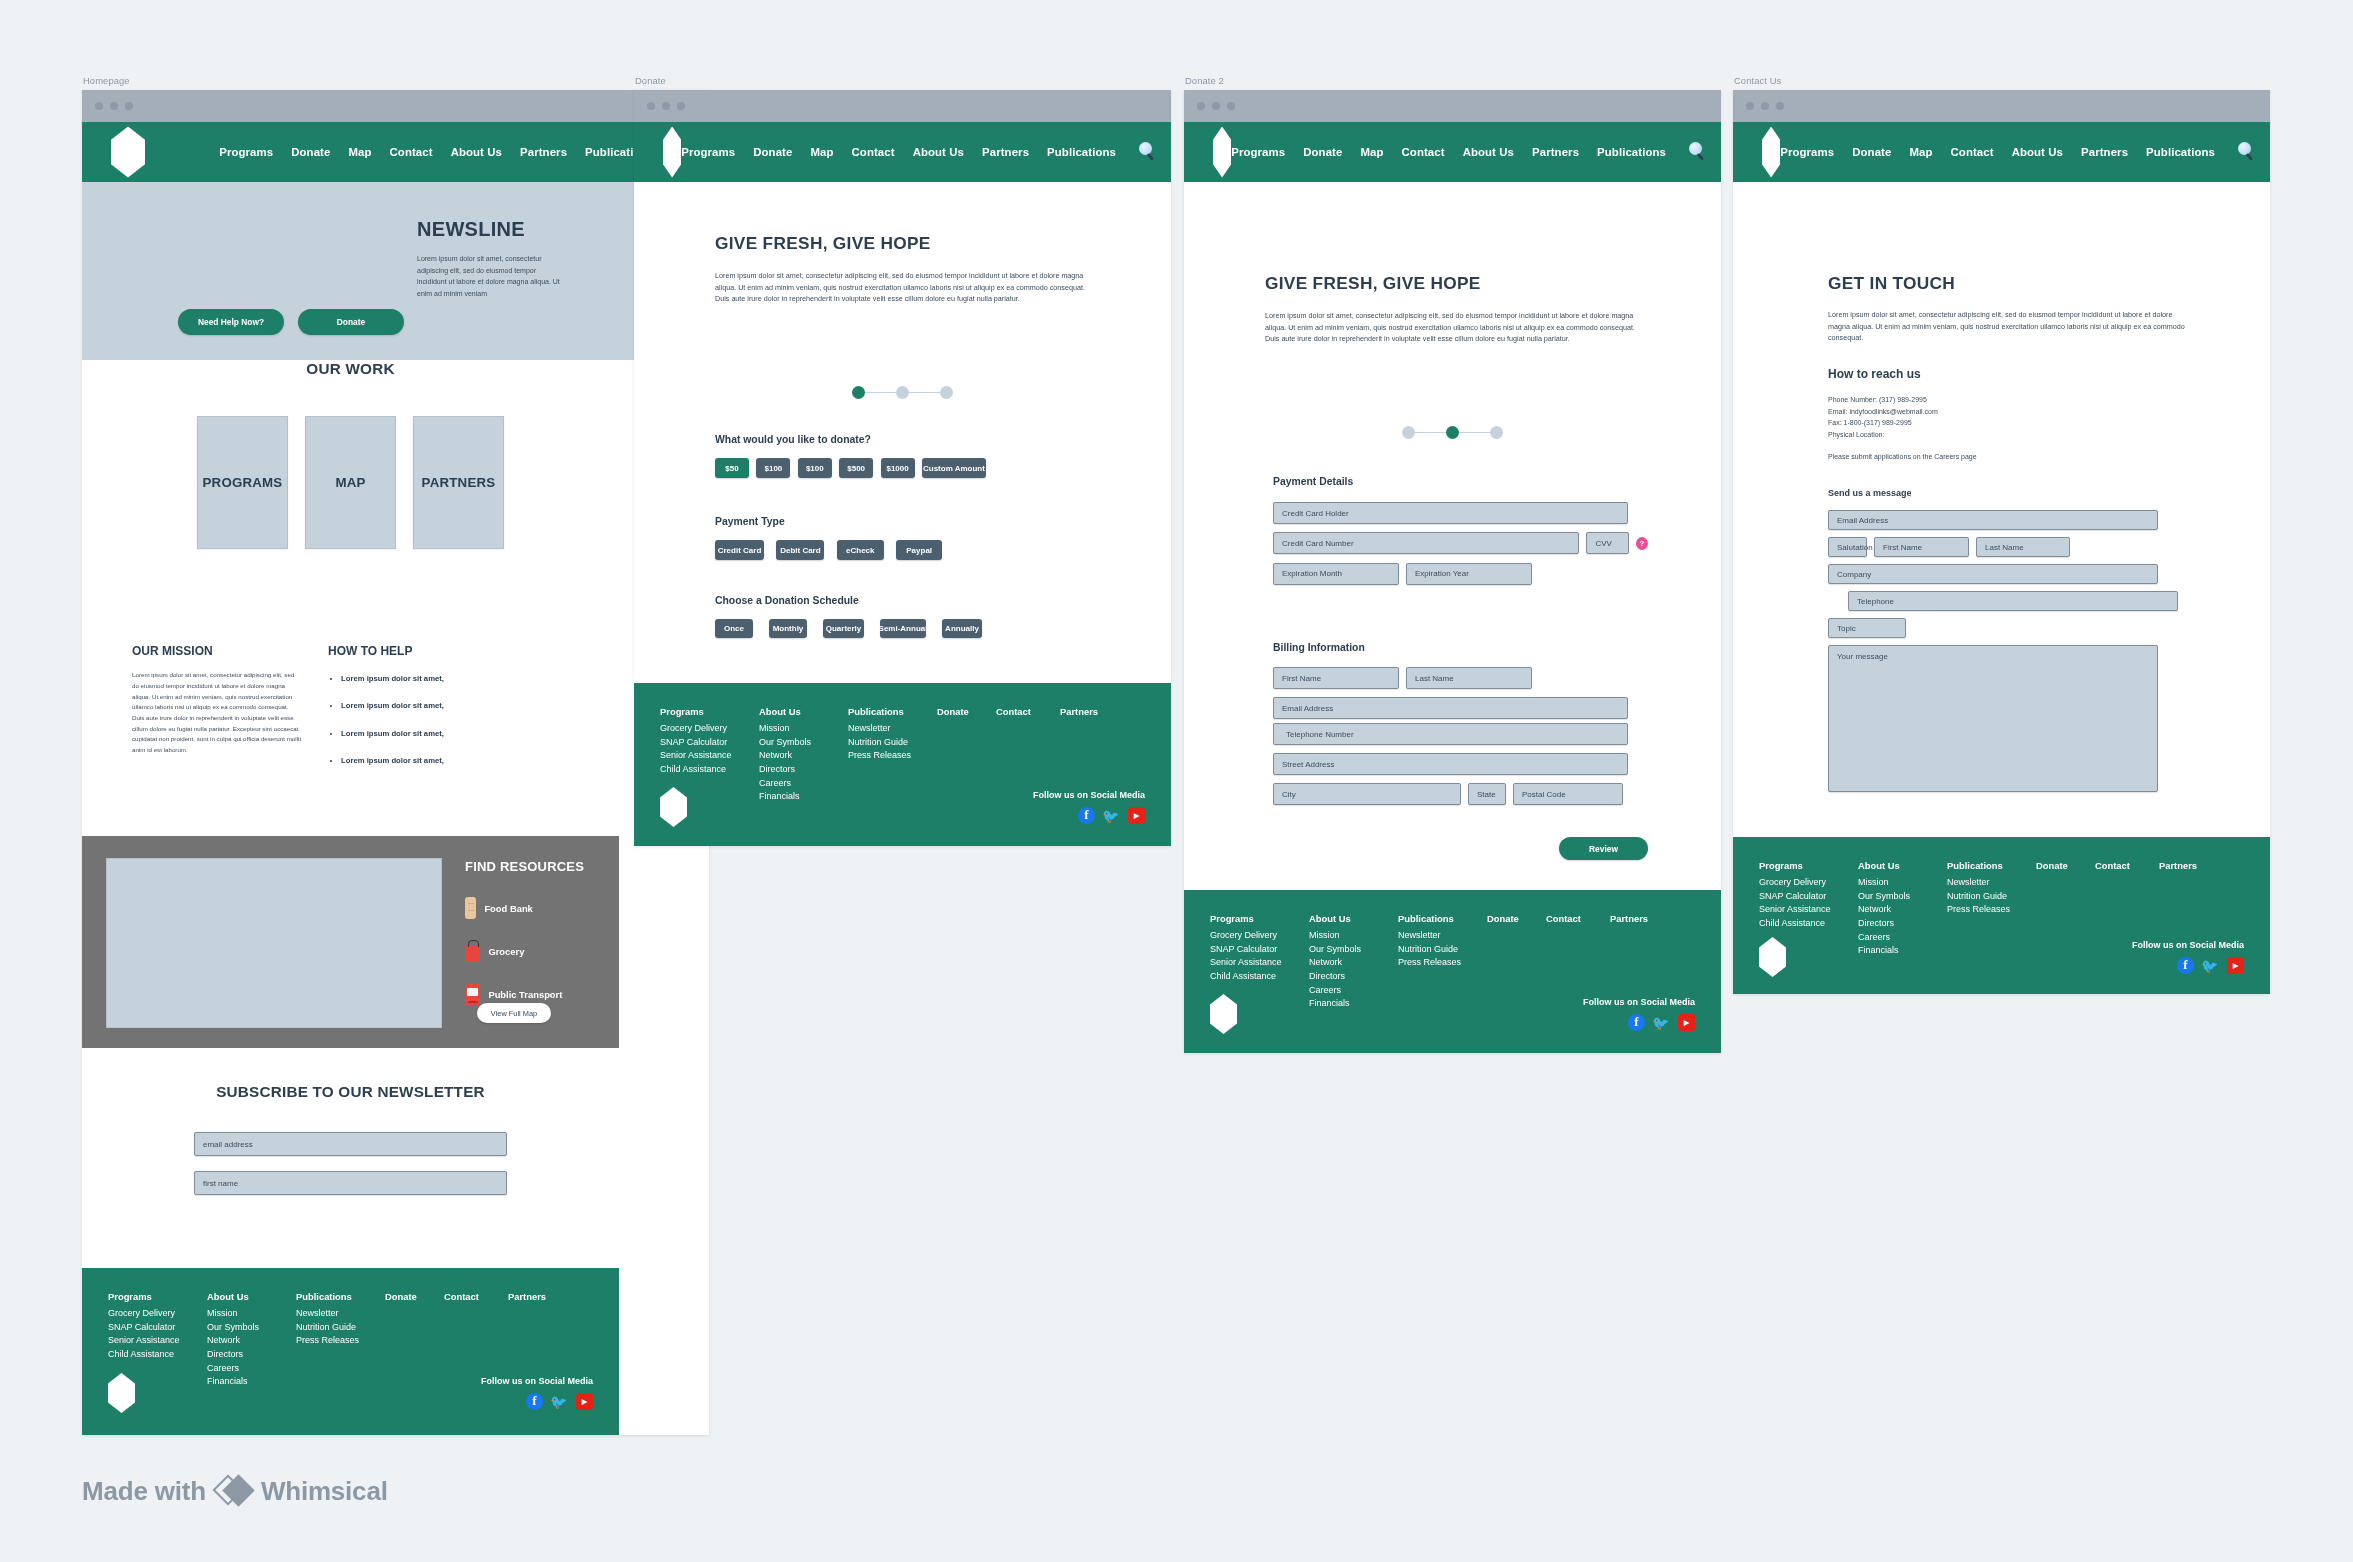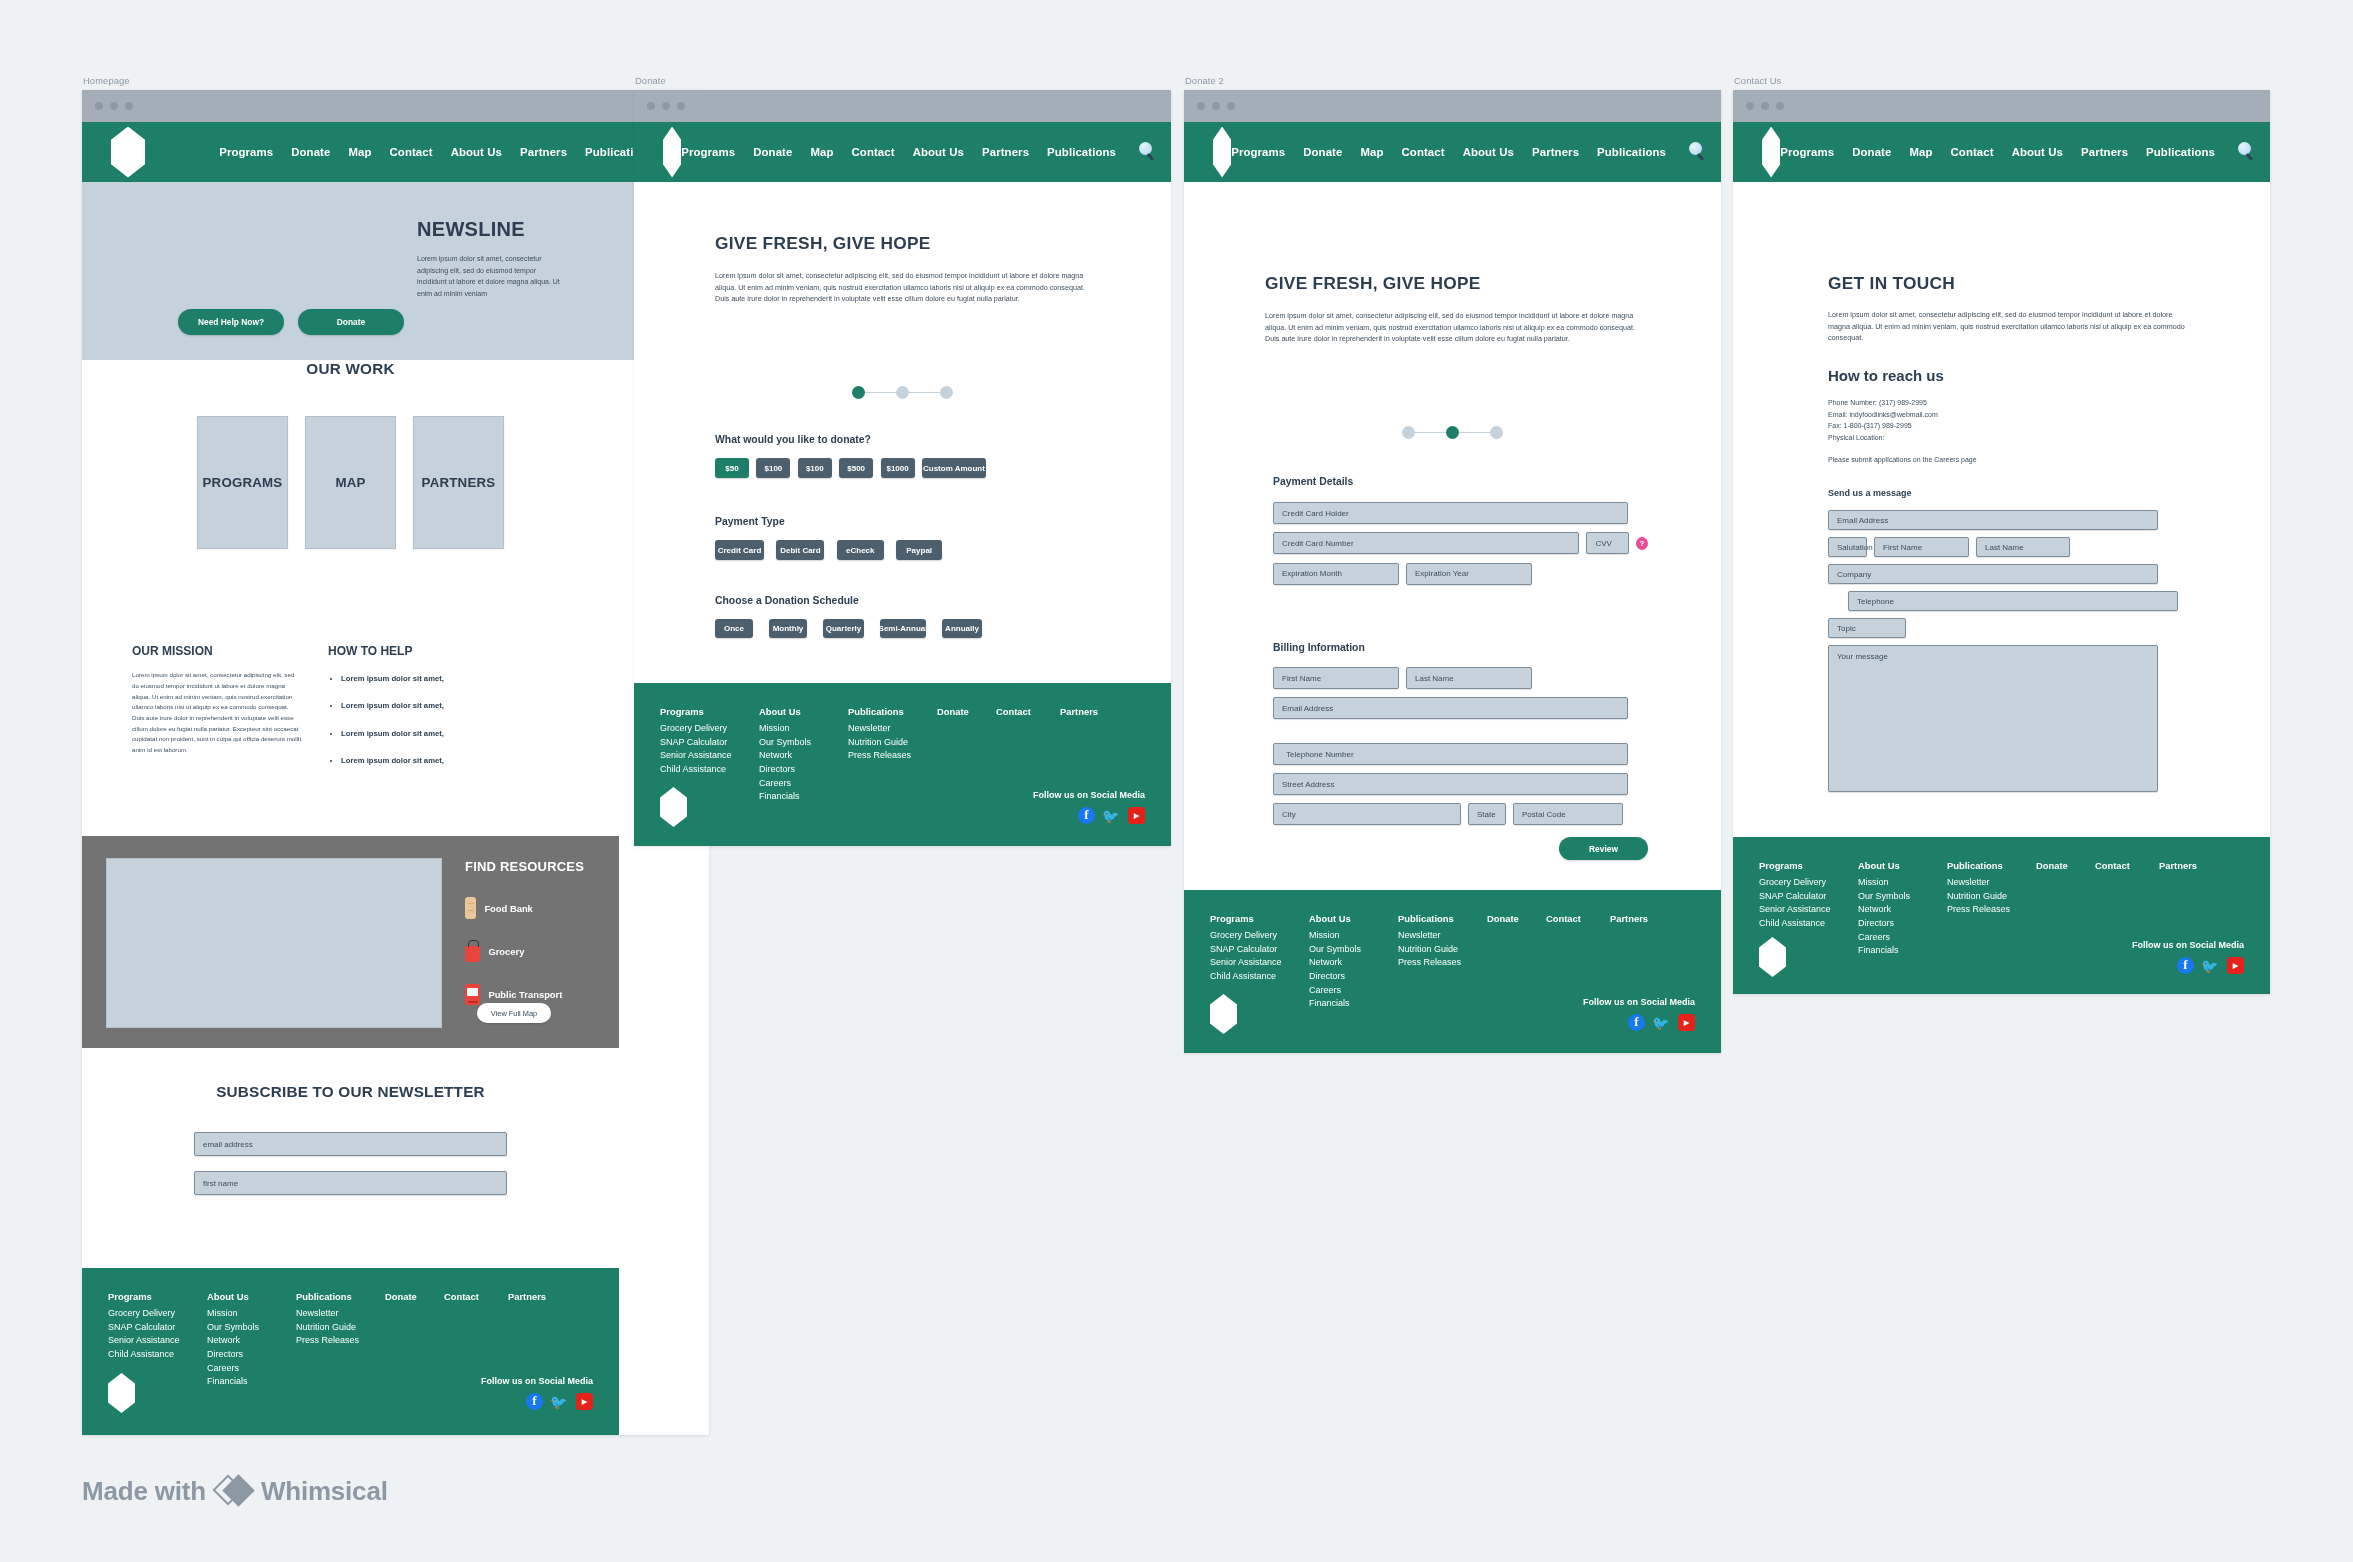--- a/index.html
+++ b/index.html
@@ -458,21 +458,21 @@
       </div>
     </div>
 
     <div style="position:absolute; left:89px; top:552px; width:375px;">
       <div class="h3">Billing Information</div>
       <div style="display:flex; gap:7px; margin-top:14px;">
         <div class="field" style="width:126px; height:22px;">First Name</div>
         <div class="field" style="width:126px; height:22px;">Last Name</div>
       </div>
       <div class="field" style="margin-top:8px; width:355px; height:22px;">Email Address</div>
-      <div class="field" style="margin-top:24px; width:355px; height:22px;padding-left:12px;">Telephone Number</div>
+      <div class="field" style="margin-top:4px; width:355px; height:22px;padding-left:12px;">Telephone Number</div>
       <div class="field" style="margin-top:8px; width:355px; height:22px;">Street Address</div>
       <div style="display:flex; gap:7px; margin-top:8px;">
         <div class="field" style="width:188px; height:22px;">City</div>
         <div class="field" style="width:38px; height:22px;">State</div>
         <div class="field" style="width:110px; height:22px;">Postal Code</div>
       </div>
     </div>
 
     <button class="pill" style="position:absolute; left:375px; top:747px; width:89px; height:23px;">Review</button>
 
@@ -546,21 +546,21 @@
           </span>
       </nav>
     </div>
 
     <div style="position:absolute; left:95px; top:183px; width:366px;">
       <div class="h1" style="font-size:17.3px;">GET IN TOUCH</div>
       <p class="body-sm" style="margin-top:15px; font-size:7.2px;">Lorem ipsum dolor sit amet, consectetur adipiscing elit, sed do eiusmod tempor incididunt ut labore et dolore magna aliqua. Ut enim ad minim veniam, quis nostrud exercitation ullamco laboris nisi ut aliquip ex ea commodo consequat.</p>
     </div>
 
     <div style="position:absolute; left:95px; top:277px; width:306px;">
-      <div class="h3" style="font-size:15px;">How to reach us</div>
+      <div class="h3" style="font-size:12px;">How to reach us</div>
       <div style="margin-top:13px; line-height:1.85;">
         <div class="body-xs">Phone Number: (317) 989-2995</div>
         <div class="body-xs">Email: indyfoodlinks@webmail.com</div>
         <div class="body-xs">Fax: 1-800-(317) 989-2995</div>
         <div class="body-xs">Physical Location:</div>
       </div>
       <div class="body-xs" style="margin-top:11px;">Please submit applications on the Careers page</div>
     </div>
 
     <div style="position:absolute; left:95px; top:398px; width:346px;">

